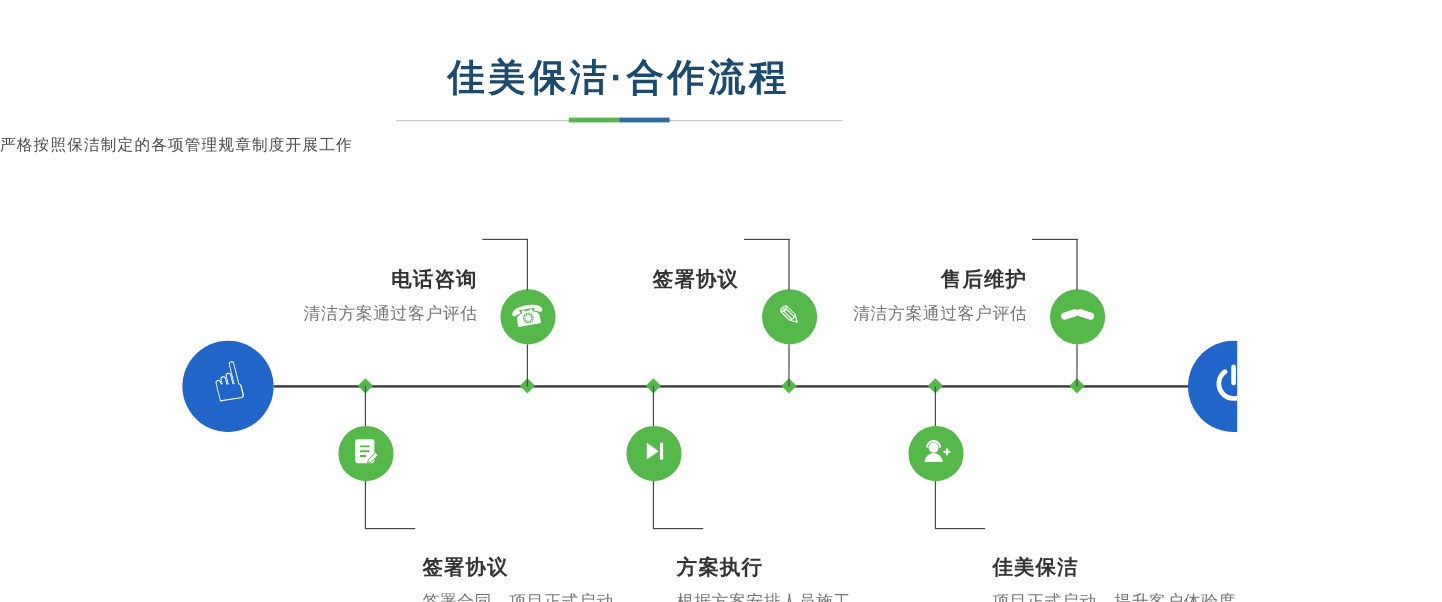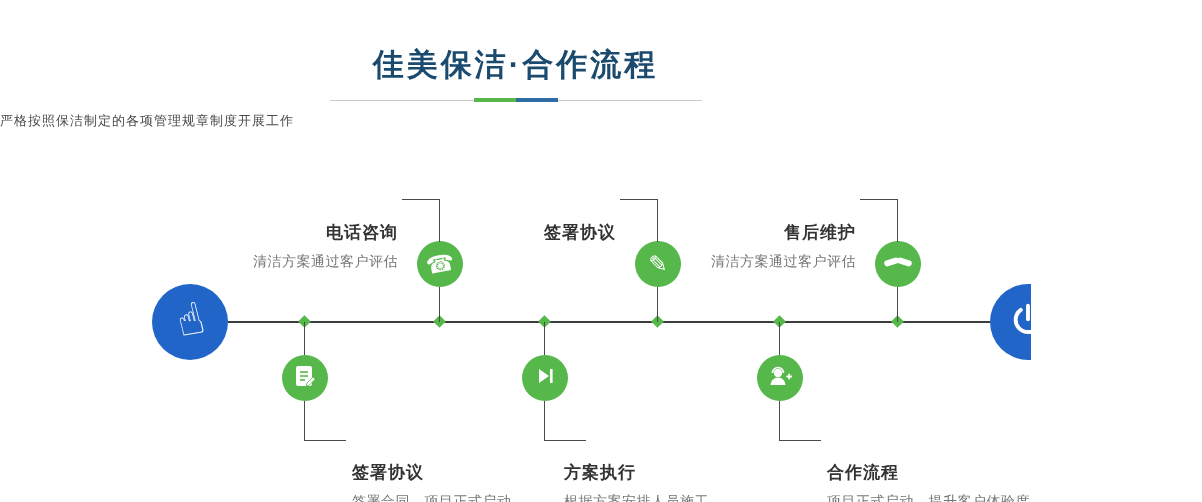--- a/index.html
+++ b/index.html
@@ -161,17 +161,17 @@
         <path d="M3.5 22 a 7.5 7.5 0 0 1 15 0 z"></path>
         <path d="M5.5 10 a 5.5 5.5 0 0 1 11 0" fill="none" stroke="#fff" stroke-width="1.6"></path>
         <rect x="19.2" y="12.6" width="6" height="1.8" rx="0.9"></rect>
         <rect x="21.3" y="10.5" width="1.8" height="6" rx="0.9"></rect>
       </svg>
     </span>
   </div>
   <div class="vline" style="left:779px;top:401px;height:39px;"></div>
   <div class="hline" style="left:779px;top:440px;width:42px;"></div>
   <div class="callout-bottom" style="left:827px;">
-    <div class="step-label">合作流程</div>
+    <div class="step-label">佳美保洁</div>
     <div class="step-desc">项目正式启动，提升客户体验度</div>
   </div>
 
 </div>
 
 </body></html>

